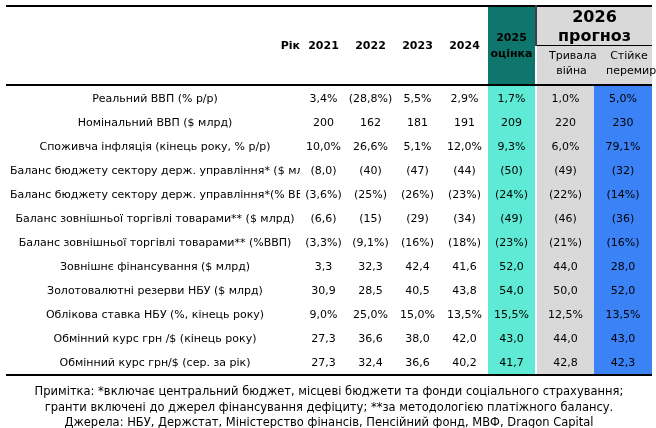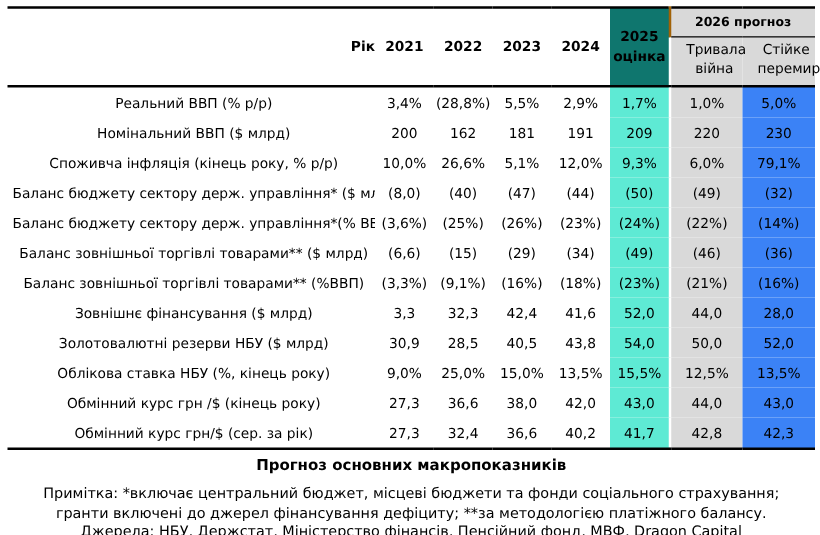--- a/index.html
+++ b/index.html
@@ -41,23 +41,23 @@
   .hb { border-bottom: 2px solid #000; }
 
   th.h-est {
     background: #0f766e;
     line-height: 1.45;
     margin-left: 32px;
   }
   th.h-fcgroup {
     background: #d9d9d9;
     border-bottom: 1px solid #000;
-    border-left: 2px solid #a16207;
+    border-left: 2px solid #404040;
     height: 22px;
-    font-size: 10px;
+    font-size: 16px;
   }
   th.h-scenario {
     background: #d9d9d9;
     font-weight: normal;
     line-height: 1.35;
     height: 34px;
     padding: 1px 0 3px 12px;
   }
   th.h-scenario.war { border-left: 2px solid #ffffff; }
 
@@ -240,15 +240,14 @@
           <td class="num">32,4</td>
           <td class="num">36,6</td>
           <td class="num">40,2</td>
           <td class="num est-col">41,7</td>
           <td class="num war-col">42,8</td>
           <td class="num truce-col">42,3</td>
         </tr>
       </tbody>
   </table>
 
-  <div class="caption">Прогноз основних макропоказників</div>
   <div class="note">Примітка: *включає центральний бюджет, місцеві бюджети та фонди соціального страхування; гранти включені до джерел фінансування дефіциту; **за методологією платіжного балансу. Джерела: НБУ, Держстат, Міністерство фінансів, Пенсійний фонд, МВФ, Dragon Capital</div>
 </div>
 
 </body></html>

